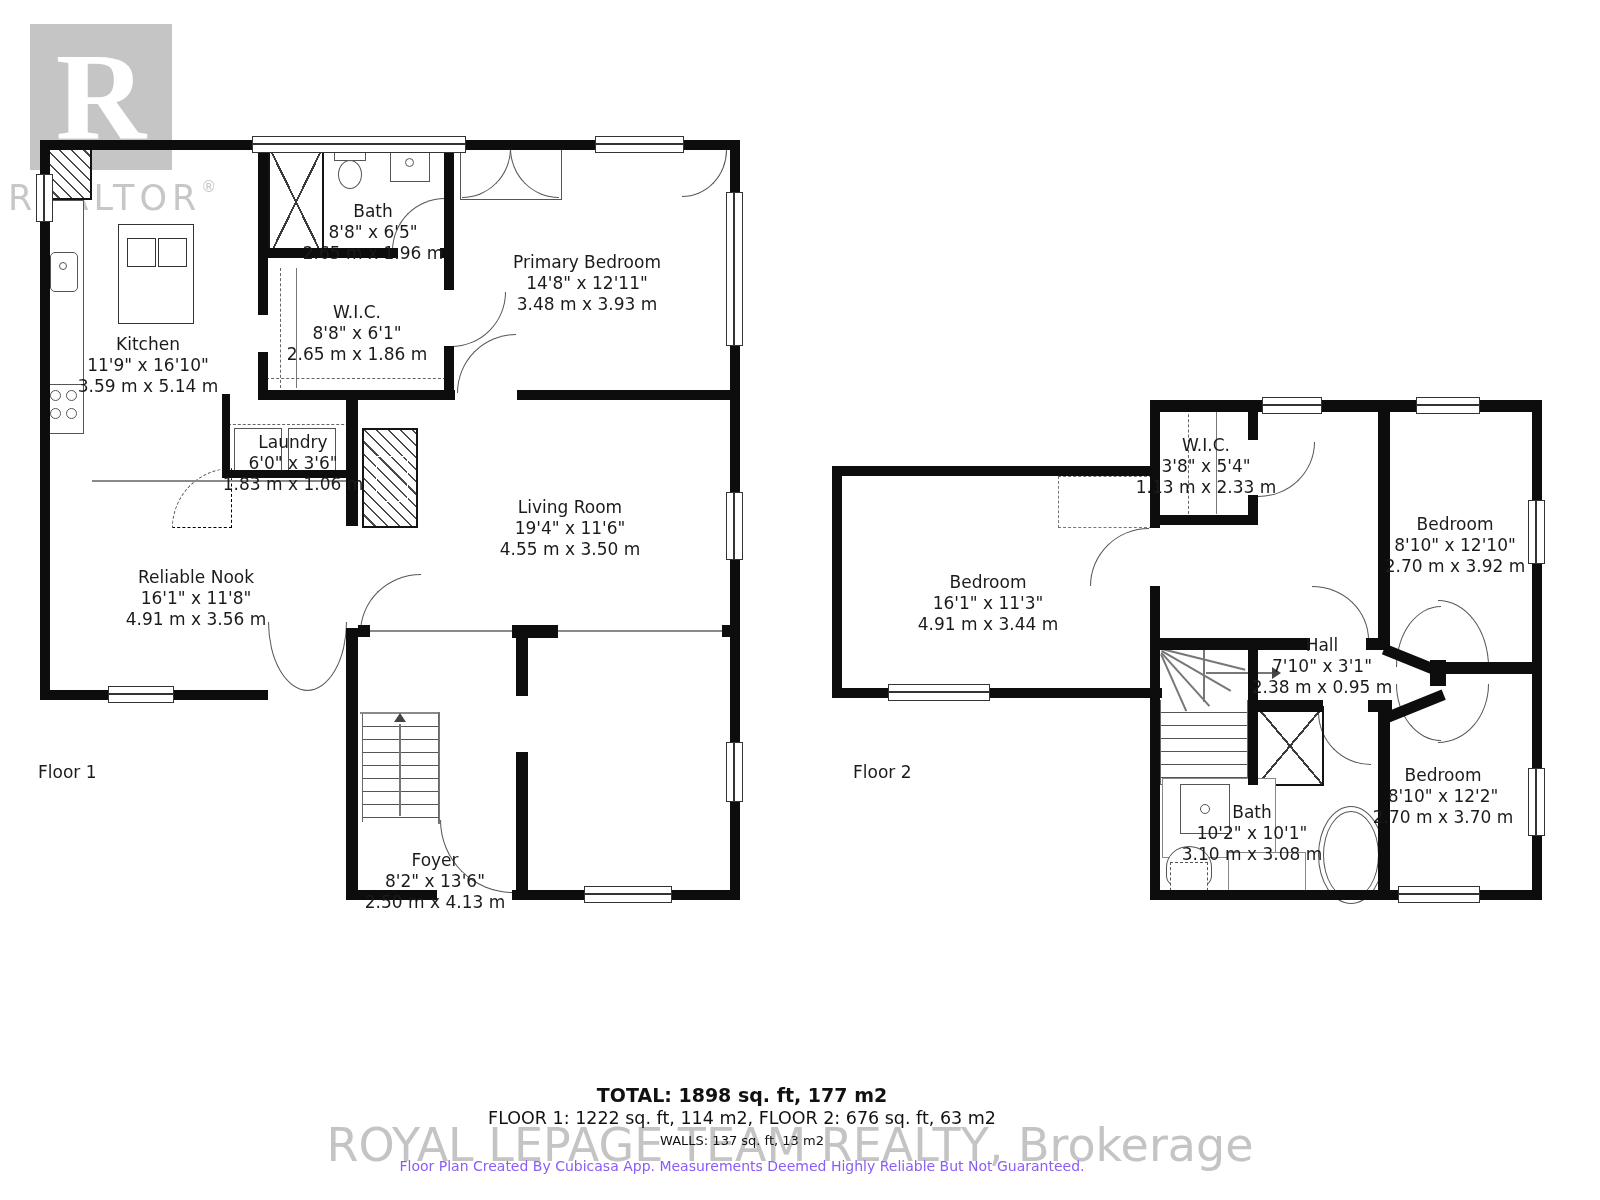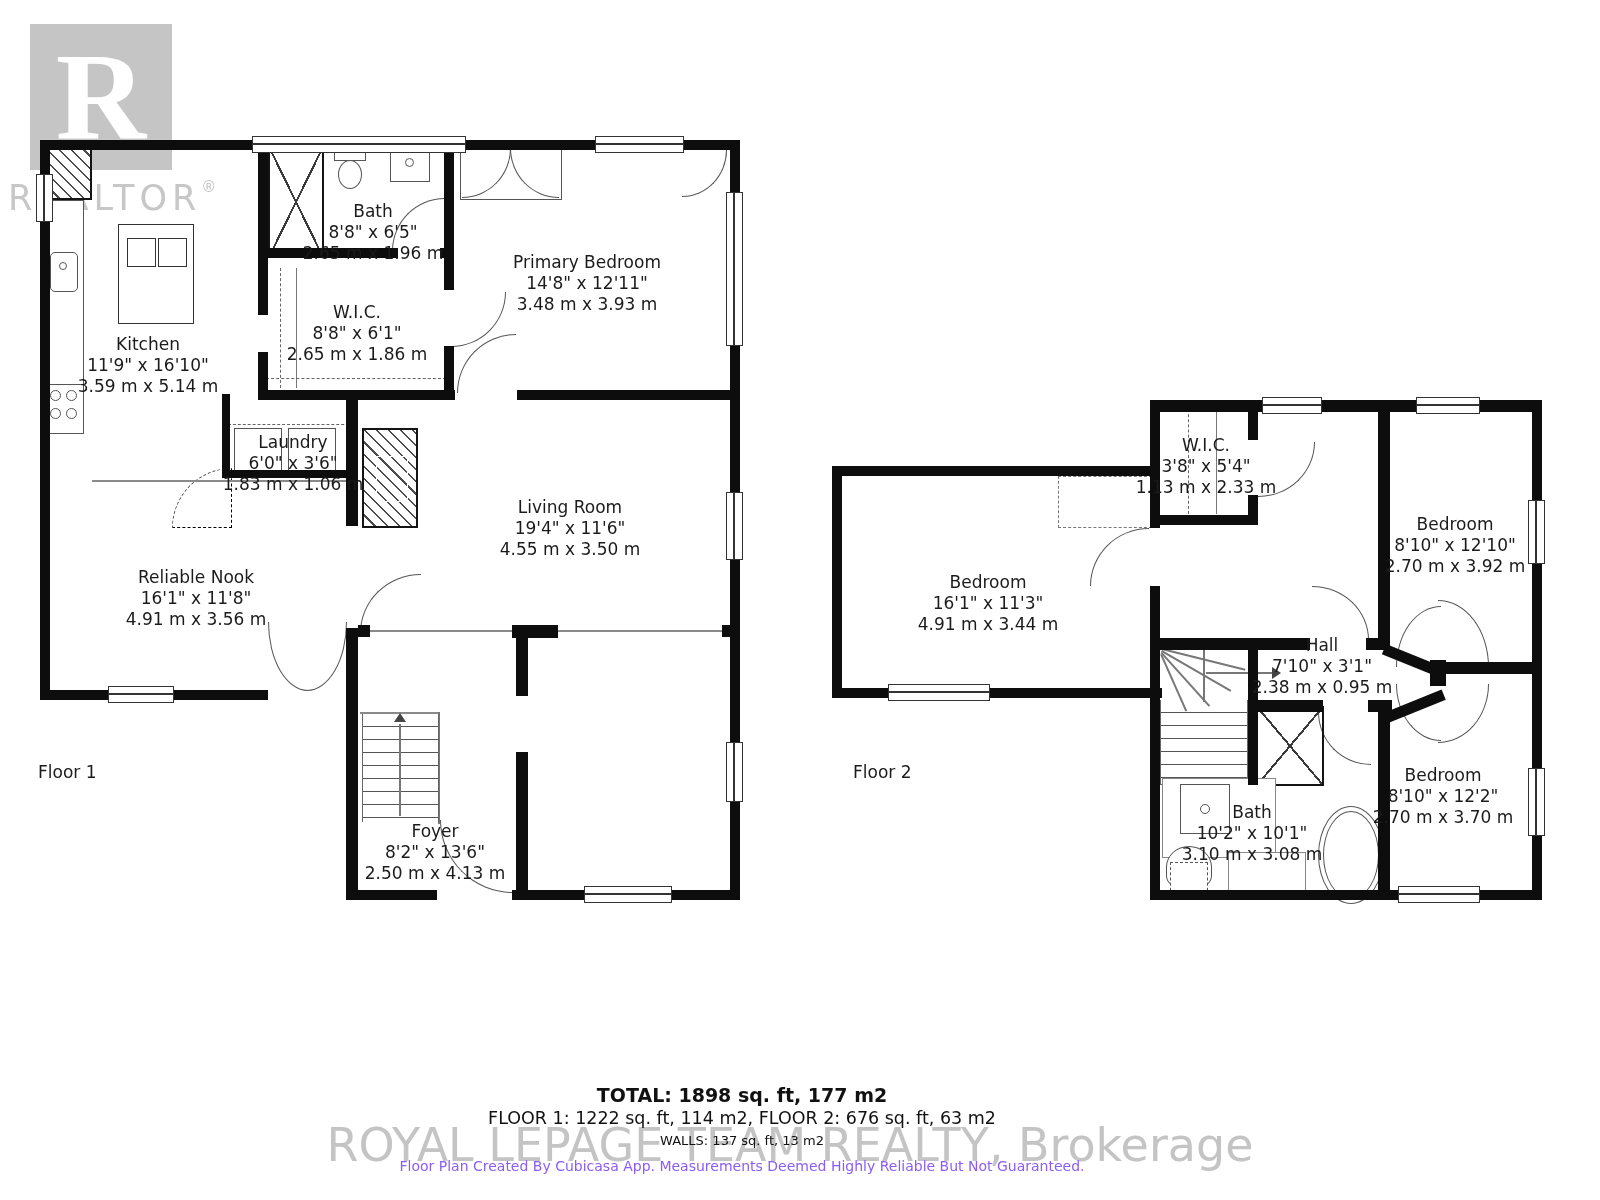--- a/index.html
+++ b/index.html
@@ -183,21 +183,21 @@
   <div class="room-label" style="left:570px;top:528px">
     <div>Living Room</div>
     <div>19'4" x 11'6"</div>
     <div>4.55 m x 3.50 m</div>
   </div>
   <div class="room-label" style="left:196px;top:598px">
     <div>Reliable Nook</div>
     <div>16'1" x 11'8"</div>
     <div>4.91 m x 3.56 m</div>
   </div>
-  <div class="room-label" style="left:435px;top:852px">
+  <div class="room-label" style="left:435px;top:881px">
     <div>Foyer</div>
     <div>8'2" x 13'6"</div>
     <div>2.50 m x 4.13 m</div>
   </div>
   <div class="floor-label" style="left:38px;top:762px">Floor 1</div>
 
   <div class="w" style="left:832px;top:466px;width:320px;height:10px"></div>
   <div class="w" style="left:832px;top:466px;width:10px;height:232px"></div>
   <div class="w" style="left:832px;top:688px;width:56px;height:10px"></div>
   <div class="winh" style="left:888px;top:684px;width:100px;height:15px"></div>

